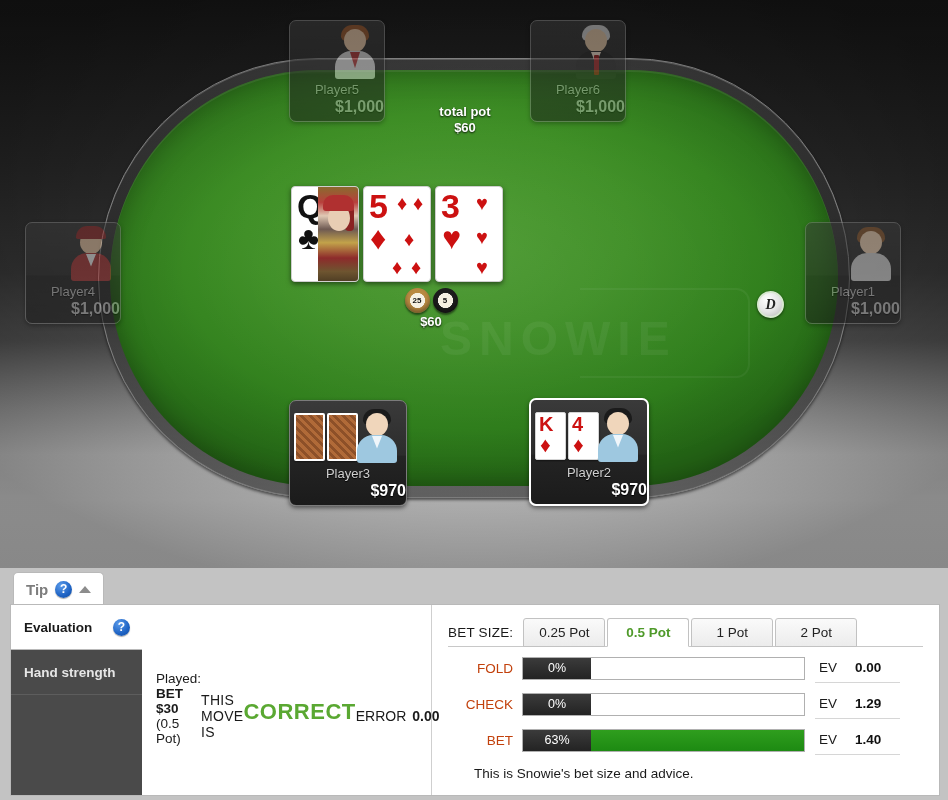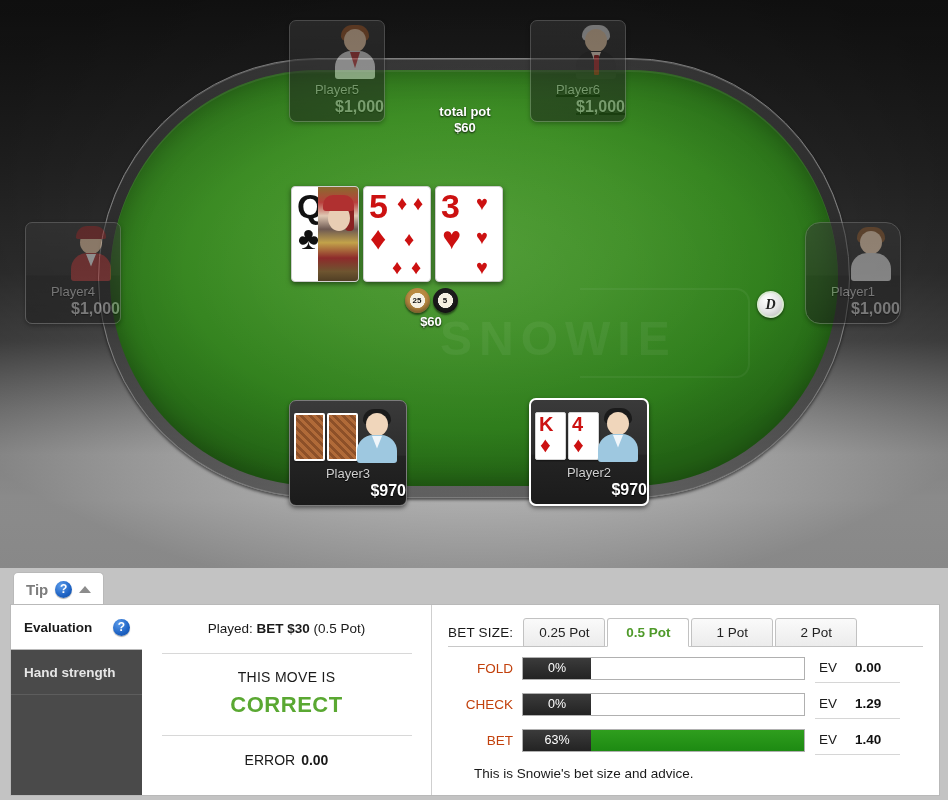--- a/index.html
+++ b/index.html
@@ -286,21 +286,21 @@
     border-top: 22px solid transparent; border-bottom: 23px solid transparent;
     border-left: 11px solid #ffffff;
   }
   .side-tab .tab-q { position: absolute; right: 12px; }
   .side-tab.blank { border-bottom: none; height: 57px; }
 
   #eval-col {
     width: 290px; flex: 0 0 290px;
     border-right: 1px solid #cfcfcf;
     padding: 16px 14px 0 14px;
-    display: flex; flex-direction: column; align-items: center;
+    display: flex; flex-direction: row; align-items: center;
   }
   #played-line { font-size: 13.5px; color: #1a1a1a; }
   #played-line b { font-weight: bold; }
   .hr { width: 250px; height: 1px; background: #d8d8d8; margin: 17px 0 0 0; }
   #move-label { font-size: 14px; color: #1a1a1a; margin-top: 15px; letter-spacing: 0.3px; }
   #move-verdict {
     font-size: 22px; font-weight: bold; color: #5aa832;
     margin-top: 7px; letter-spacing: 0.5px;
   }
   #error-line { font-size: 14px; color: #1a1a1a; margin-top: 16px; }
@@ -421,21 +421,21 @@
         <div class="hair" style="background:#9a5a30;"></div>
         <div class="head" style="background:#e8c7a8;"></div>
         <div class="body" style="background:#d8d8d8;"></div>
         <div class="collar" style="background:#b03b3b; clip-path:polygon(0 0,100% 0,50% 90%);"></div>
       </div>
     </div>
     <div class="seat-name">Player5</div>
     <div class="seat-stack">$1,000</div>
   </div>
 
-  <div class="seat folded" style="left:530px; top:20px;text-decoration:underline;">
+  <div class="seat folded" style="left:530px; top:20px;">
     <div class="seat-top">
       <div class="avatar">
         <div class="hair" style="background:#cfcfcf;"></div>
         <div class="head" style="background:#e2c5a6;"></div>
         <div class="body" style="background:#2b2b2b;"></div>
         <div class="collar"></div>
         <div class="tie"></div>
       </div>
     </div>
     <div class="seat-name">Player6</div>
@@ -448,21 +448,21 @@
         <div class="head" style="background:#e0bf9e;"></div>
         <div class="cap"></div>
         <div class="body" style="background:#a33636;"></div>
         <div class="collar" style="background:#e9e9e9;"></div>
       </div>
     </div>
     <div class="seat-name">Player4</div>
     <div class="seat-stack">$1,000</div>
   </div>
 
-  <div class="seat folded" style="left:805px; top:222px;border-radius:15px;">
+  <div class="seat folded" style="left:805px; top:222px;">
     <div class="seat-top">
       <div class="avatar">
         <div class="hair" style="background:#8a5a32;"></div>
         <div class="head" style="background:#ecd0b3;"></div>
         <div class="body" style="background:#d2d2d2;"></div>
       </div>
     </div>
     <div class="seat-name">Player1</div>
     <div class="seat-stack">$1,000</div>
   </div>

